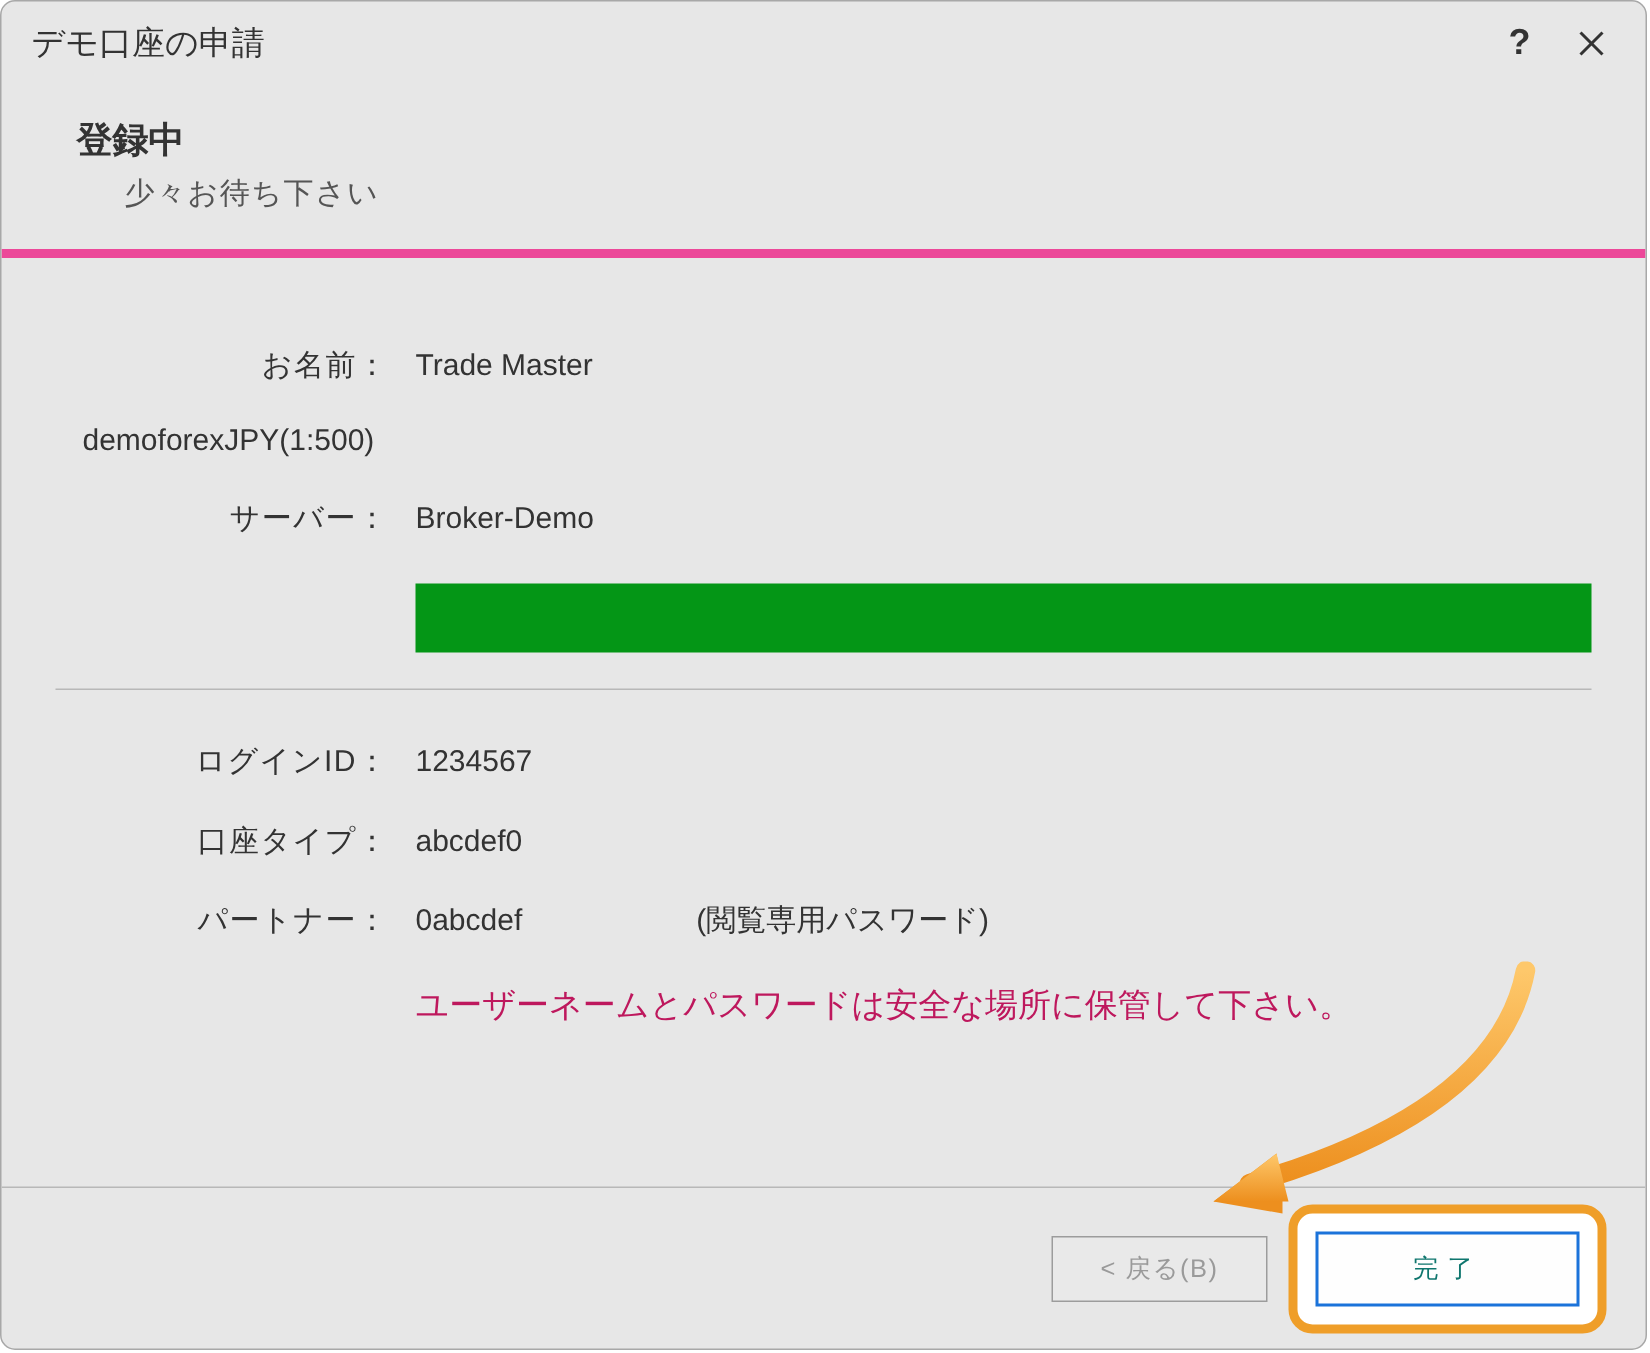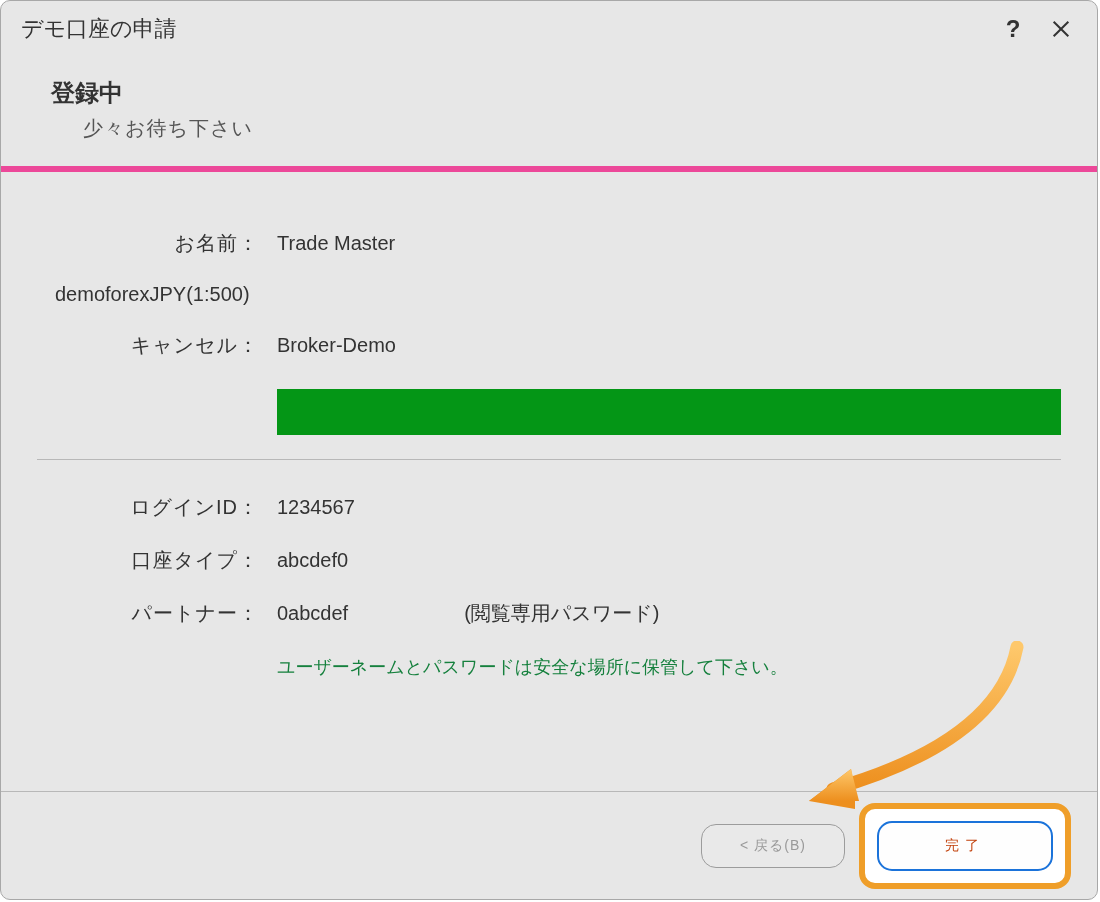--- a/index.html
+++ b/index.html
@@ -91,53 +91,53 @@
       width: 100%;
       height: 46px;
       background: #049616;
     }
     .divider {
       border: none;
       border-top: 1px solid #b8b8b8;
       margin: 8px 0 34px 0;
     }
     .safety-note {
-      font-size: 18px;
-      color: #15803d;
+      font-size: 22px;
+      color: #be185d;
       margin-left: 240px;
       margin-top: 28px;
     }
     .footer {
       height: 108px;
       border-top: 1px solid #b8b8b8;
       display: flex;
       align-items: center;
       justify-content: flex-end;
       padding: 0 26px;
       gap: 14px;
     }
     .btn {
       height: 44px;
       padding: 0 24px;
       min-width: 144px;
       border: 1px solid #9c9c9c;
-      border-radius: 15px;
+      border-radius: 0;
       background: #e9e9e9;
-      font-size: 14px;
+      font-size: 17px;
       color: #333;
       display: flex;
       align-items: center;
       justify-content: center;
       letter-spacing: 1px;
     }
     .btn.disabled { color: #9a9a9a; }
     .btn.primary {
       border: 2px solid #1b73da;
       background: #fefefe;
-      color: #c2410c;
+      color: #0f766e;
       min-width: 176px;
       height: 50px;
       letter-spacing: 6px;
     }
     .highlight-ring {
       position: relative;
       display: inline-flex;
       padding: 12px;
       background: #ffffff;
       border: 6px solid #ef9e29;
@@ -179,21 +179,21 @@
   <div class="content">
 
     <div class="field-row">
       <div class="field-label">お名前：</div>
       <div class="field-value">Trade Master</div>
     </div>
     <div class="field-row">
       <div class="field-value">demoforexJPY(1:500)</div>
     </div>
     <div class="field-row">
-      <div class="field-label">キャンセル：</div>
+      <div class="field-label">サーバー：</div>
       <div class="field-value">Broker-Demo</div>
     </div>
 
     <div class="progress-wrap">
       <div class="progress-bar"></div>
     </div>
 
     <hr class="divider">
 
     <div class="field-row">

